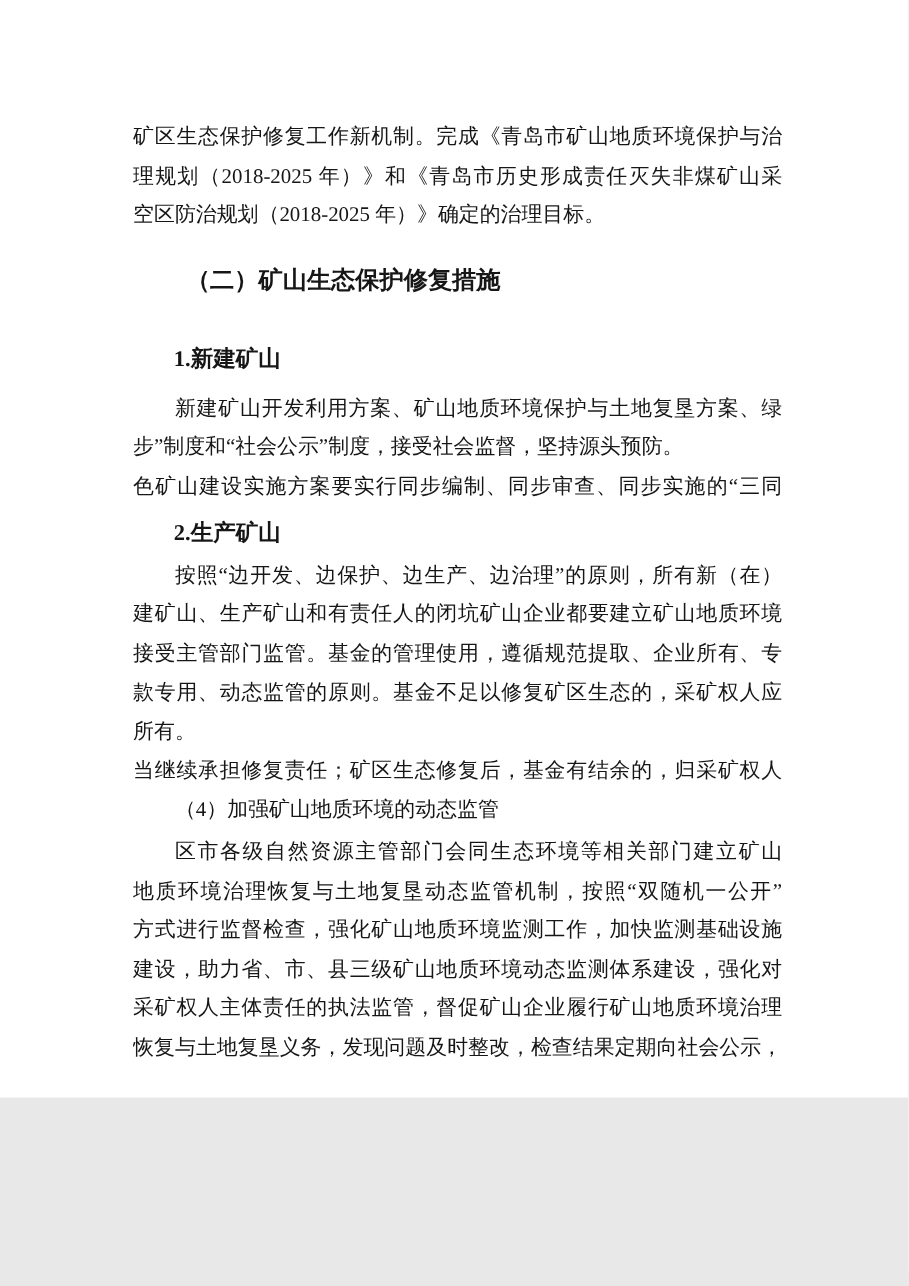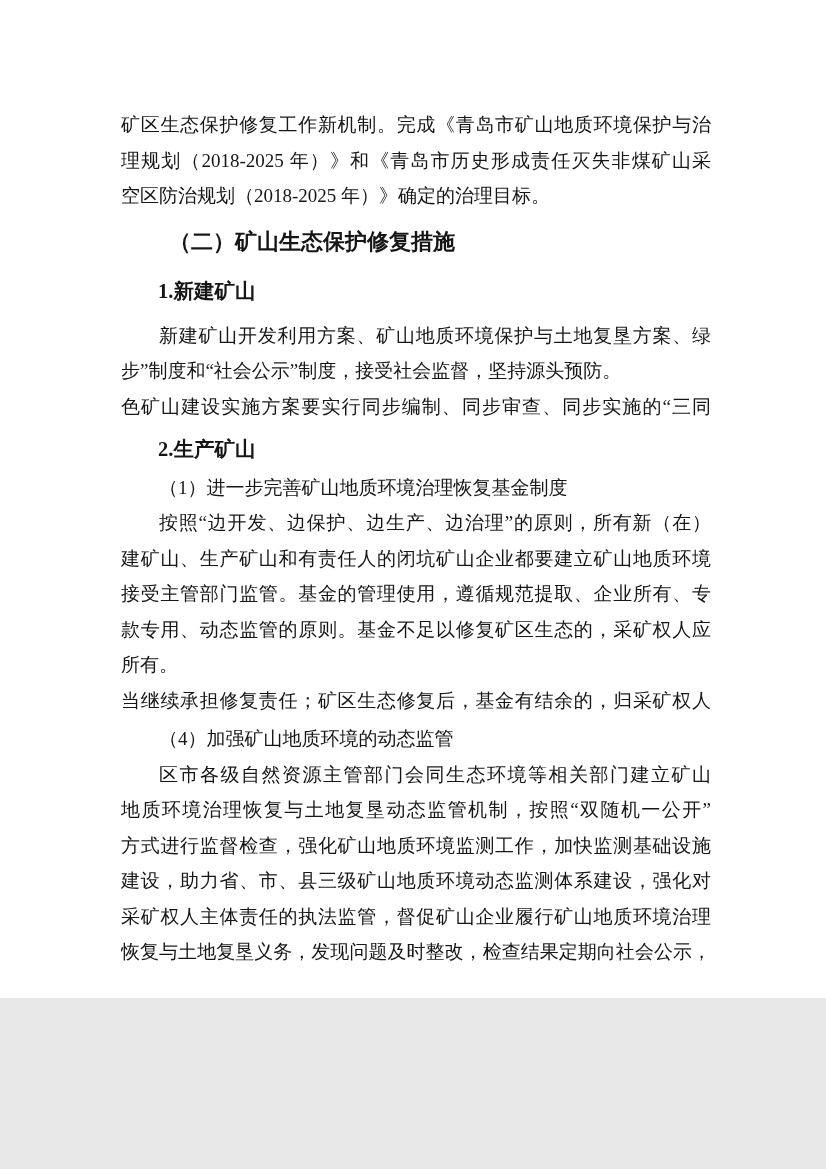--- a/index.html
+++ b/index.html
@@ -18,22 +18,22 @@
     color: #161616;
   }
   .content {
     position: absolute;
     left: 121px;
     top: 107px;
     width: 590px;
   }
   .block { margin: 0; }
   
-  .content > .block:nth-child(2) { margin-top: 10px; } 
-  .content > .block:nth-child(3) { margin-top: 15px; } 
+  .content > .block:nth-child(2) { margin-top: 23px; } 
+  .content > .block:nth-child(3) { margin-top: 38px; } 
   .content > .block:nth-child(4) { margin-top: 8px; }
   .content > .block:nth-child(5) { margin-top: 8px; }  
   .content > .block:nth-child(6) { margin-top: 2px; }
   .content > .block:nth-child(8) { margin-top: 3px; }
   .line {
     font-size: 19px;
     line-height: 35.5px;
     height: 35.5px;
     text-align: left;
     overflow: hidden;
@@ -85,23 +85,20 @@
       </div>
       <div class="block body">
         <div class="line justify indent">新建矿山开发利用方案、矿山地质环境保护与土地复垦方案、绿</div>
         <div class="line">步”制度和“社会公示”制度，接受社会监督，坚持源头预防。</div>
         <div class="line justify">色矿山建设实施方案要实行同步编制、同步审查、同步实施的“三同</div>
       </div>
       <div class="block heading2">
         <div class="line">2.生产矿山</div>
       </div>
       <div class="block body">
-        <div class="line indent">（1）进一步完善矿山地质环境治理恢复基金制度</div>
-      </div>
-      <div class="block body">
         <div class="line justify indent">按照“边开发、边保护、边生产、边治理”的原则，所有新（在）</div>
         <div class="line justify">建矿山、生产矿山和有责任人的闭坑矿山企业都要建立矿山地质环境</div>
         <div class="line justify">接受主管部门监管。基金的管理使用，遵循规范提取、企业所有、专</div>
         <div class="line justify">款专用、动态监管的原则。基金不足以修复矿区生态的，采矿权人应</div>
         <div class="line">所有。</div>
         <div class="line justify">当继续承担修复责任；矿区生态修复后，基金有结余的，归采矿权人</div>
       </div>
       <div class="block body">
         <div class="line indent">（4）加强矿山地质环境的动态监管</div>
       </div>

